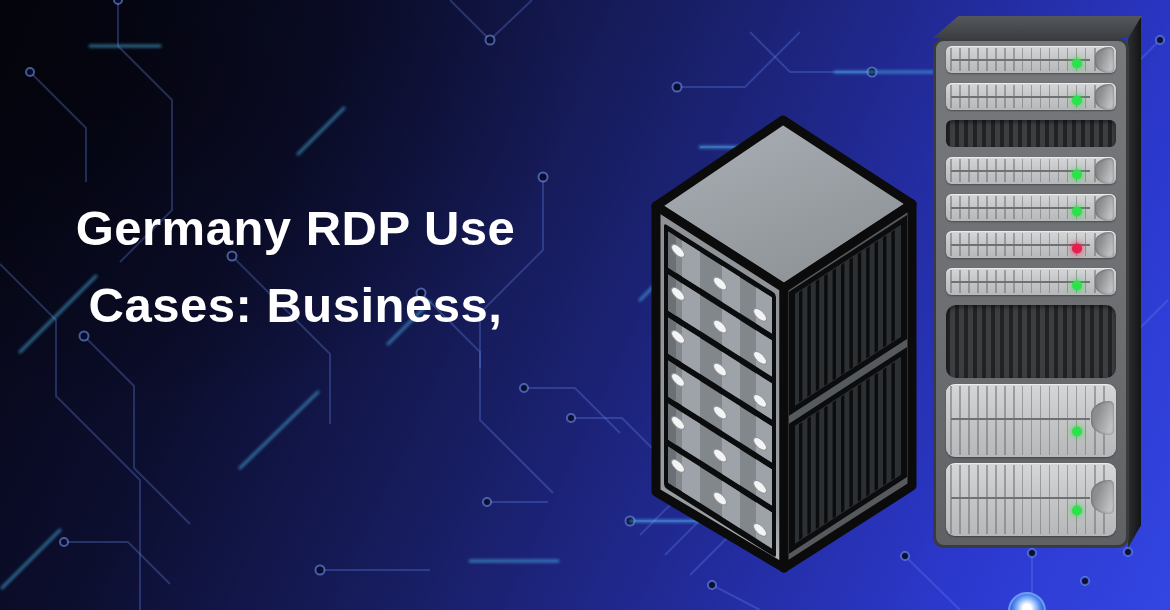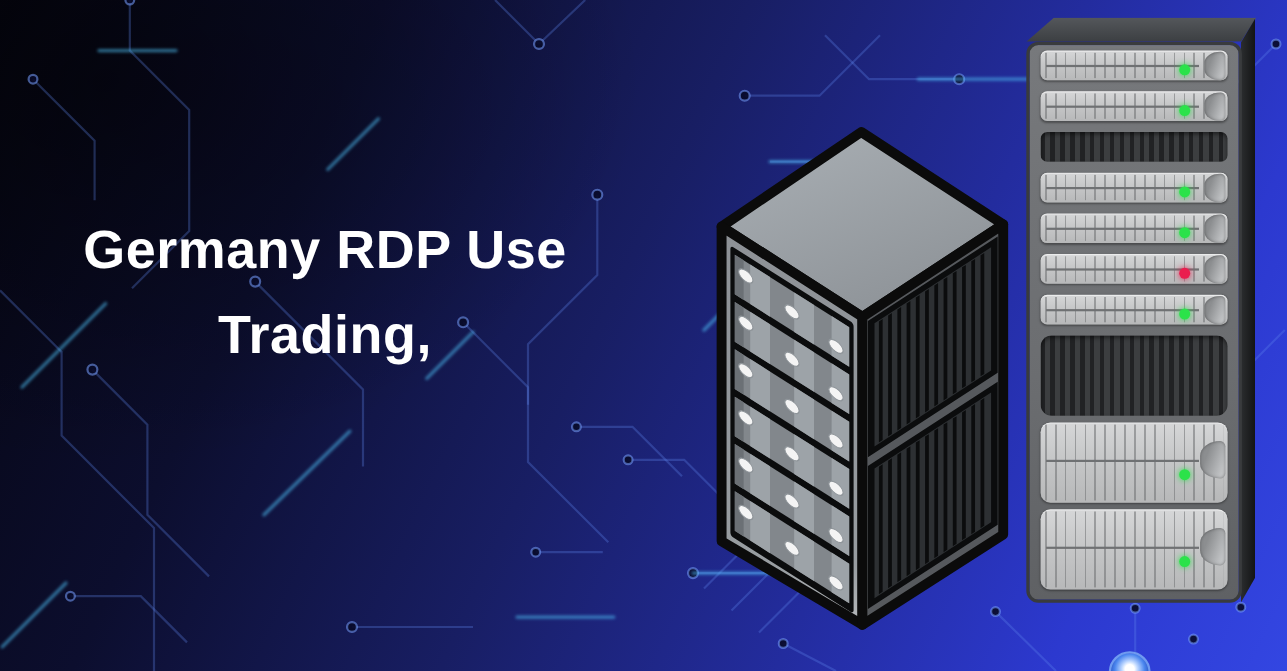--- a/index.html
+++ b/index.html
@@ -135,21 +135,21 @@
         <path d="M700,147 H790"></path>
         <path d="M755,219 H850"></path>
       <path d="M630,521 H726"></path>
         <path d="M470,561 H558"></path>
         <path d="M90,46 H160"></path>
     </g>
   </svg>
 
   <h1 class="title">
     <div>Germany RDP Use</div>
-    <div>Trading,</div>
+    <div>Cases: Business,</div>
   </h1>
 
   <svg class="iso" width="280" height="470" viewBox="0 0 280 470">
     <defs>
       <linearGradient id="isoTop" x1="0" y1="0" x2="0.6" y2="1">
         <stop offset="0" stop-color="#aab0b5"></stop>
           <stop offset="1" stop-color="#8e9398"></stop>
       </linearGradient>
       <linearGradient id="isoFront" x1="0" y1="0" x2="0" y2="1">
         <stop offset="0" stop-color="#8d9196"></stop>

